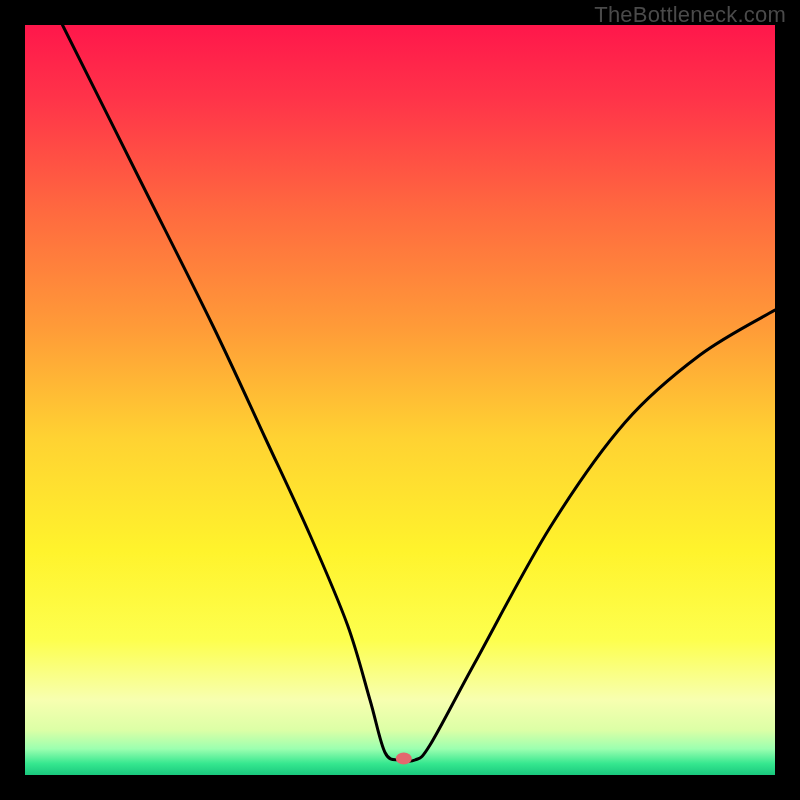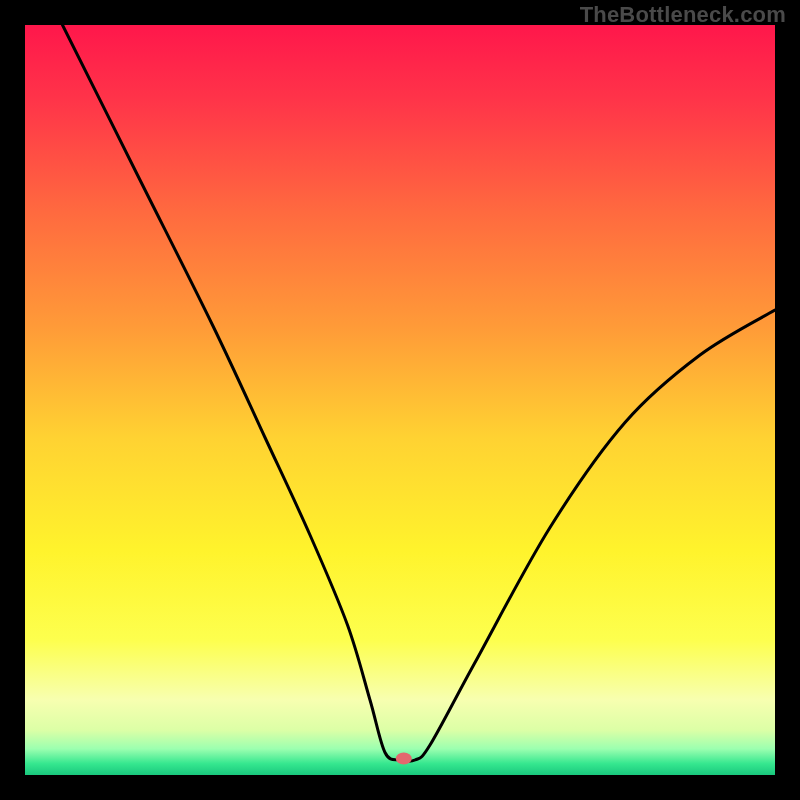--- a/index.html
+++ b/index.html
@@ -16,21 +16,21 @@
     width: 800px;
     height: 800px;
     background: #000;
   }
   .watermark {
     position: absolute;
     top: 2px;
     right: 14px;
     color: #4a4a4a;
     font-size: 22px;
-    font-weight: 700;
+    font-weight: 400;
     letter-spacing: 0.2px;
     pointer-events: none;
     user-select: none;
   }
   .plot {
     position: absolute;
     left: 25px;
     top: 25px;
     width: 750px;
     height: 750px;

